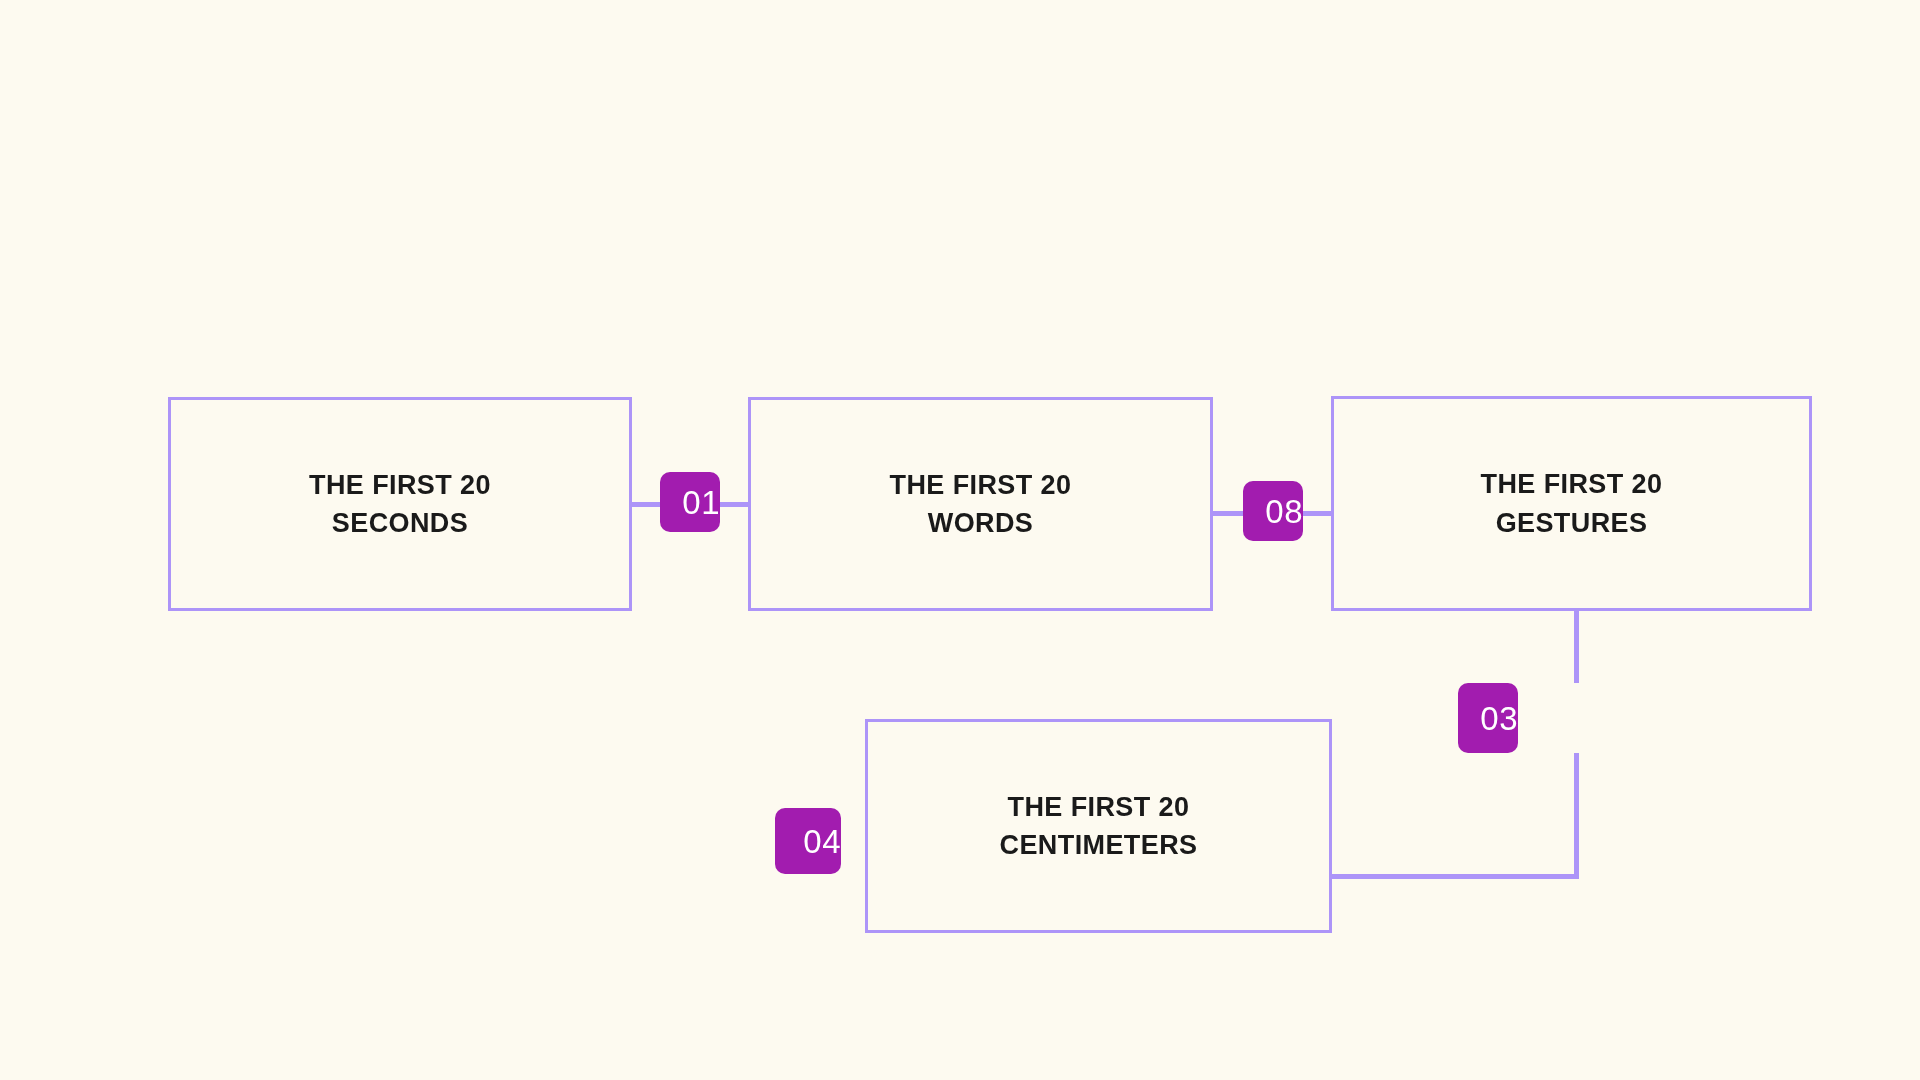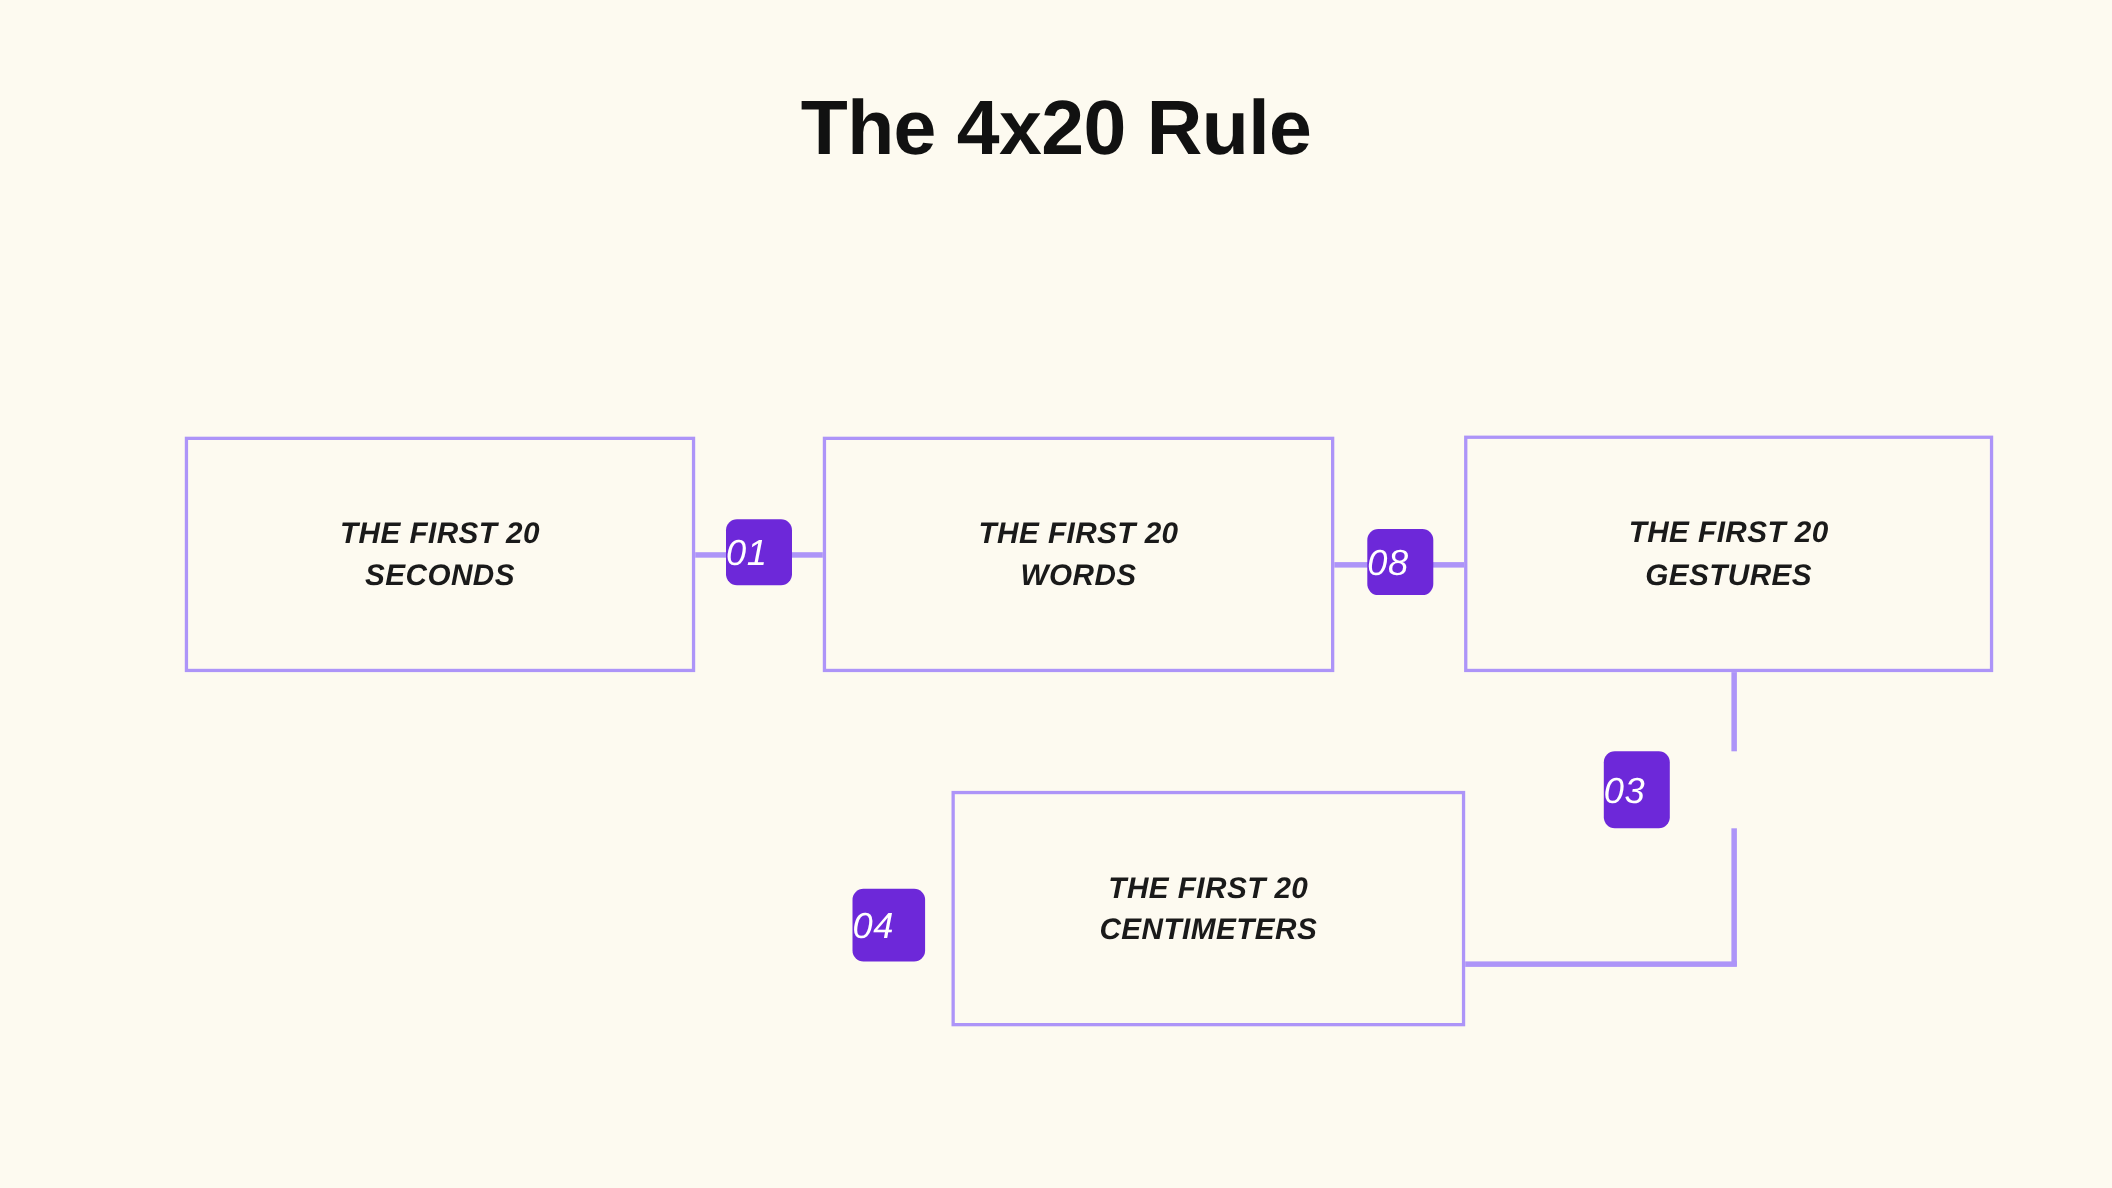--- a/index.html
+++ b/index.html
@@ -46,56 +46,53 @@
   
   .node-box {
     position: absolute;
     box-sizing: border-box;
     border: 3px solid #AD94F8;
     background: #FDFAF0;
     display: flex;
     align-items: center;
     justify-content: center;
     text-align: center;
-    font-style: italic;
   }
   .node-label {
     font-size: 27px;
     font-weight: 700;
     color: #1A1A1A;
     letter-spacing: 0.4px;
     line-height: 1.42;
     text-transform: uppercase;
     white-space: pre-line;
     padding: 0 18px;
   }
 
   
   .badge {
     position: absolute;
     box-sizing: border-box;
-    background: #6d28d9;
+    background: #a21caf;
     border-radius: 10px;
     display: flex;
     align-items: center;
-    justify-content: flex-start;
+    justify-content: flex-end;
     color: #FFFFFF;
     font-size: 33px;
     font-weight: 400;
     letter-spacing: 0.5px;
     line-height: 1;
-    font-style: italic;
   }
 </style>
 </head>
 <body>
 
 <div id="canvas">
 
-  <div class="page-title">The 4x20 Rule</div>
 
   <div class="conn conn-h" style="left:630px; top:502px; width:32px;"></div>
 
   <div class="conn conn-h" style="left:720px; top:502px; width:30px;"></div>
 
   <div class="conn conn-h" style="left:1211px; top:511px; width:33px;"></div>
 
   <div class="conn conn-h" style="left:1302px; top:511px; width:31px;"></div>
 
   <div class="conn conn-v" style="left:1574px; top:609px; height:74px;"></div>

